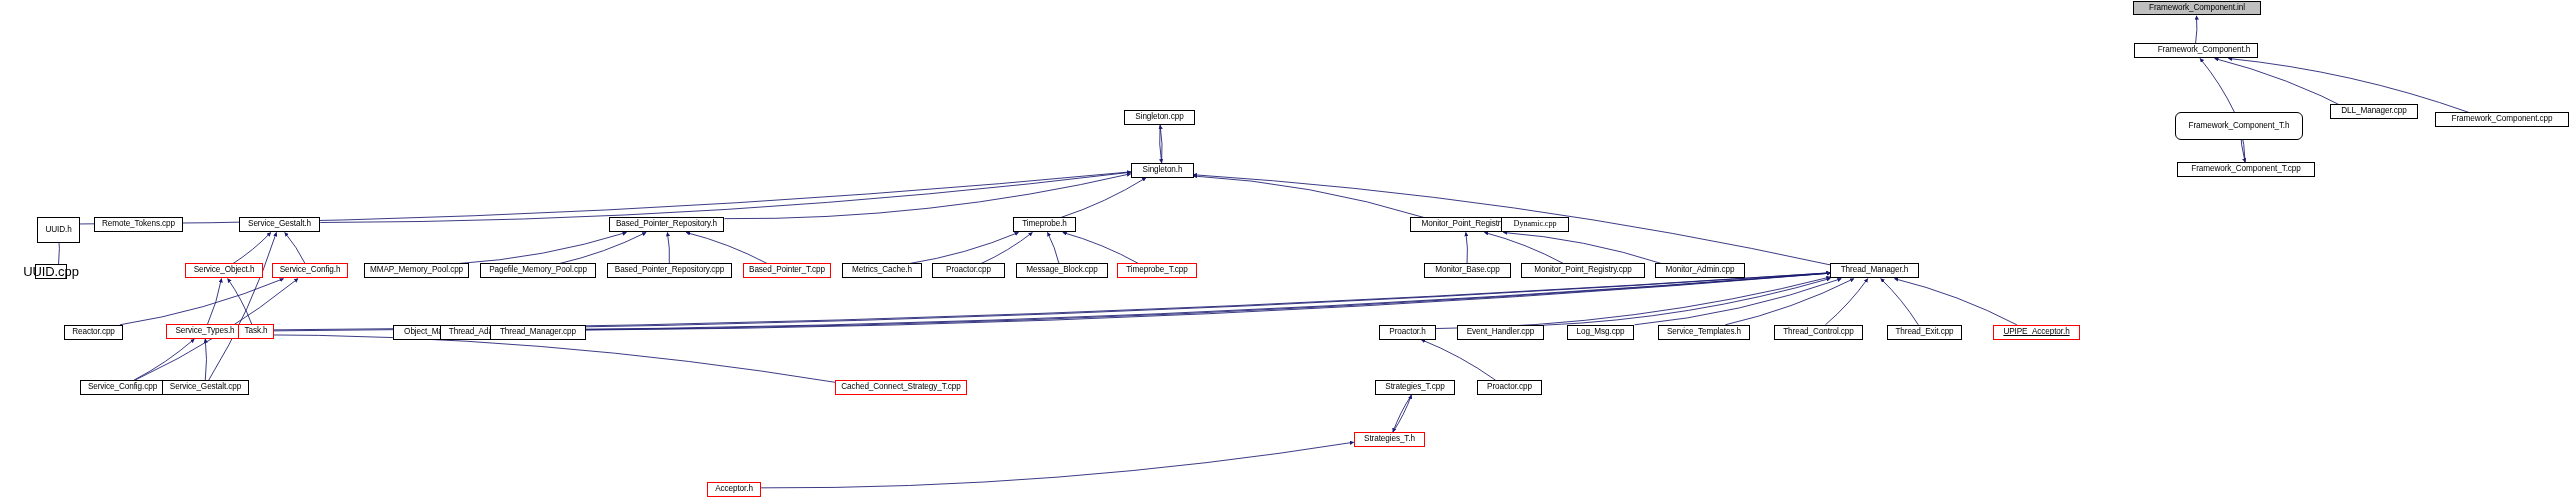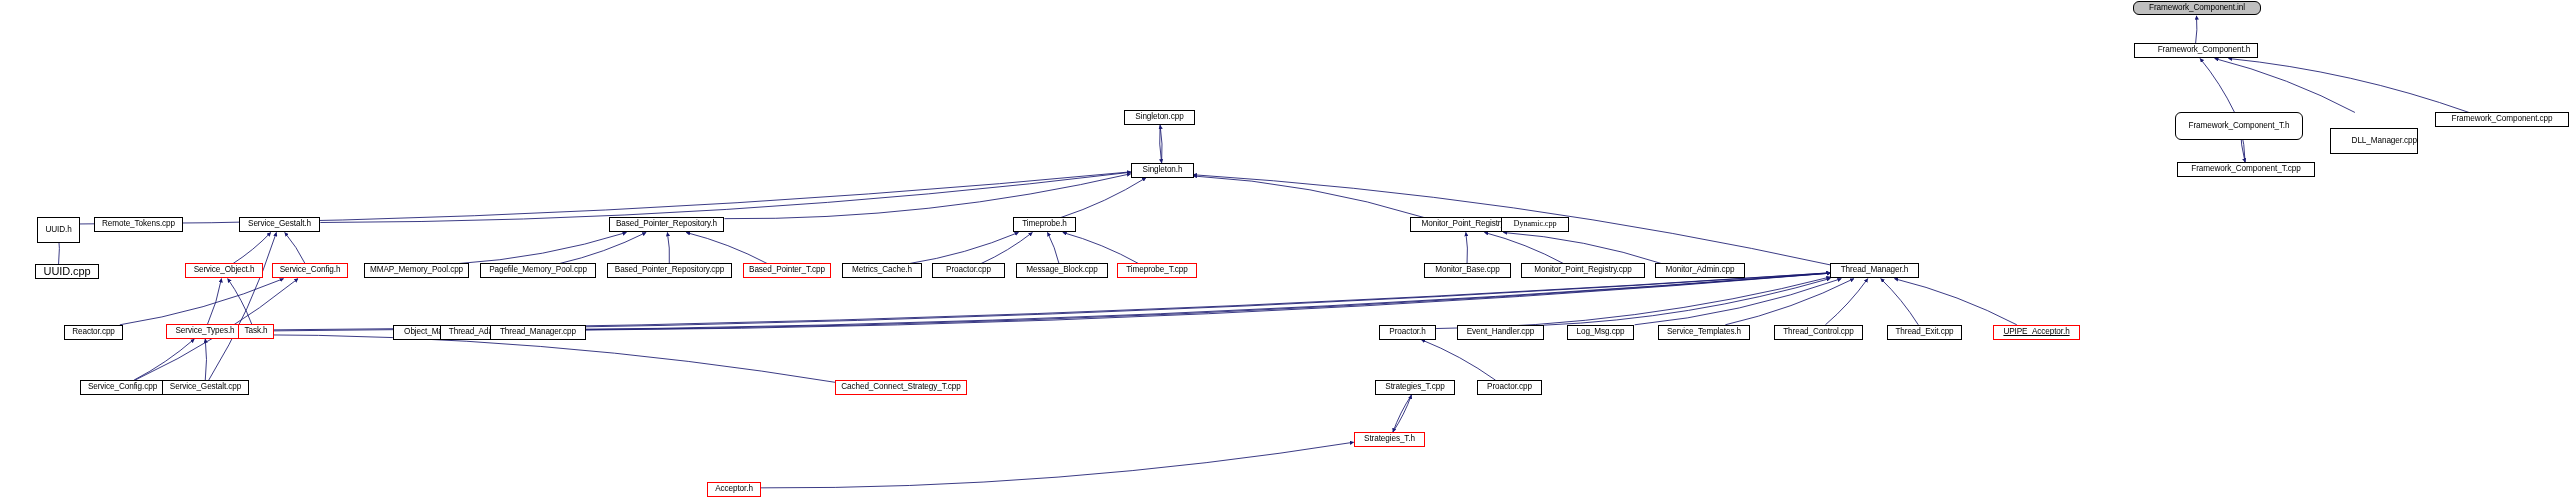--- a/index.html
+++ b/index.html
@@ -44,21 +44,20 @@
     line-height: 1;
     letter-spacing: -0.1px;
     cursor: pointer;
   }
   .node.red {
     border-color: #ff0000;
   }
   .node.filled {
     background: #bfbfbf;
     border-color: #000000;
-    border-radius: 6px;
   }
   .node-label {
     display: block;
     text-align: center;
     pointer-events: none;
   }
 </style>
 </head>
 <body>
 
@@ -127,21 +126,21 @@
   <div id="node-layer">
       <div class="node filled" style="left: 2133px; top: 1.4px; width: 128px; height: 14px; font-size: 8.2px;">
         <span class="node-label">Framework_Component.inl</span>
       </div>
       <div class="node" style="left: 2134px; top: 43px; width: 124px; height: 15px; font-size: 8.2px; padding-left: 16px;">
         <span class="node-label">Framework_Component.h</span>
       </div>
       <div class="node" style="left: 2175px; top: 112px; width: 128px; height: 28px; font-size: 8.2px; border-radius: 6px;">
         <span class="node-label">Framework_Component_T.h</span>
       </div>
-      <div class="node" style="left: 2330px; top: 128px; width: 88px; height: 26px; font-size: 8.2px; justify-content: flex-end;">
+      <div class="node" style="left: 2330px; top: 104px; width: 88px; height: 15px; font-size: 8.2px;">
         <span class="node-label">DLL_Manager.cpp</span>
       </div>
       <div class="node" style="left: 2435px; top: 112px; width: 134px; height: 15px; font-size: 8.2px;">
         <span class="node-label">Framework_Component.cpp</span>
       </div>
       <div class="node" style="left: 2177px; top: 162px; width: 138px; height: 15px; font-size: 8.2px;">
         <span class="node-label">Framework_Component_T.cpp</span>
       </div>
       <div class="node" style="left: 1124px; top: 110px; width: 71px; height: 15px; font-size: 8.2px;">
         <span class="node-label">Singleton.cpp</span>
@@ -163,21 +162,21 @@
       </div>
       <div class="node" style="left: 1013px; top: 217px; width: 63px; height: 15px; font-size: 8.2px;">
         <span class="node-label">Timeprobe.h</span>
       </div>
       <div class="node" style="left: 1410px; top: 217px; width: 112px; height: 15px; font-size: 8.2px;">
         <span class="node-label">Monitor_Point_Registry.h</span>
       </div>
       <div class="node" style="left: 1501px; top: 217px; width: 68px; height: 15px; font-size: 8.2px; font-family: Liberation Serif, serif;">
         <span class="node-label">Dynamic.cpp</span>
       </div>
-      <div class="node" style="left: 35px; top: 264px; width: 64px; height: 15px; font-size: 11px;">
+      <div class="node" style="left: 35px; top: 264px; width: 32px; height: 15px; font-size: 13px;">
         <span class="node-label">UUID.cpp</span>
       </div>
       <div class="node red" style="left: 185px; top: 263px; width: 78px; height: 15px; font-size: 8.2px;">
         <span class="node-label">Service_Object.h</span>
       </div>
       <div class="node red" style="left: 272px; top: 263px; width: 76px; height: 15px; font-size: 8.2px;">
         <span class="node-label">Service_Config.h</span>
       </div>
       <div class="node" style="left: 364px; top: 263px; width: 105px; height: 15px; font-size: 8.2px;">
         <span class="node-label">MMAP_Memory_Pool.cpp</span>

